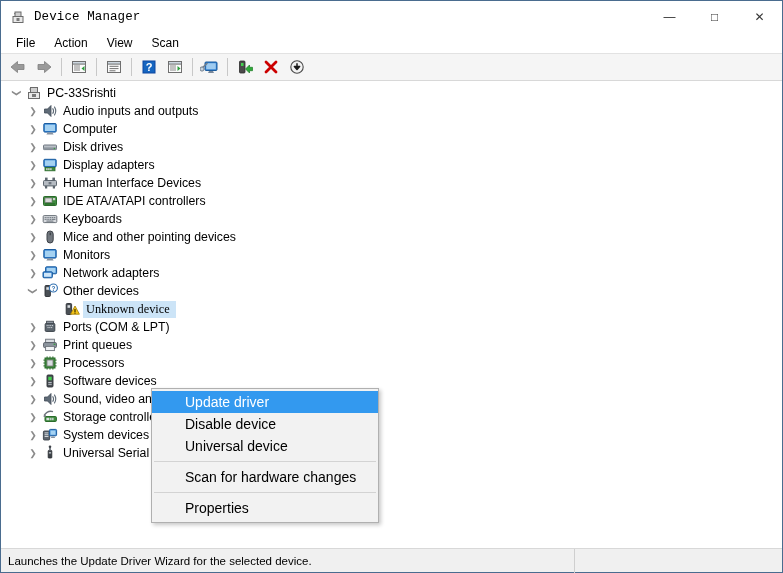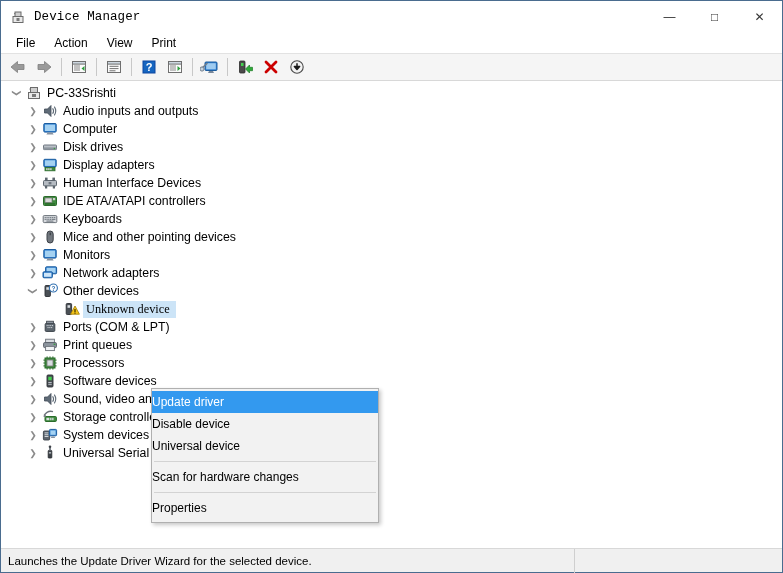--- a/index.html
+++ b/index.html
@@ -108,21 +108,22 @@
     width: 228px;
     background: #f2f2f2;
     border: 1px solid #b0b0b0;
     box-shadow: 2px 2px 4px rgba(0,0,0,.22);
     padding: 2px 0 3px 0;
     z-index: 50;
   }
   .ctx-item {
     height: 22px;
     display: flex; align-items: center;
-    font-size: 12px; color: #000;
+    padding-left: 33px;
+    font-size: 14px; color: #000;
   }
   .ctx-item.highlight { background: #3399ef; color: #ffffff; }
   .ctx-item.bold { font-weight: normal; }
   .ctx-sep {
     height: 1px; background: #d3d3d3;
     margin: 4px 2px 4px 2px;
   }
 
   
   #statusbar {
@@ -161,21 +162,21 @@
       <div class="cap-btn">—</div>
       <div class="cap-btn">□</div>
       <div class="cap-btn close">✕</div>
     </div>
   </div>
 
   <div id="menubar">
     <div class="menu-item">File</div>
     <div class="menu-item">Action</div>
     <div class="menu-item">View</div>
-    <div class="menu-item">Print</div>
+    <div class="menu-item">Scan</div>
   </div>
 
   <div id="toolbar">
 
     <div class="tb-btn">
       <svg class="i-svg" width="18" height="16" viewBox="0 0 18 16">
         <path d="M8.5 2.5 L2 8 L8.5 13.5 L8.5 10.5 L15 10.5 L15 5.5 L8.5 5.5 Z" fill="#9a9a9a" stroke="#7d7d7d" stroke-width=".8" stroke-linejoin="round"></path>
       </svg>
     </div>
     <div class="tb-btn">

